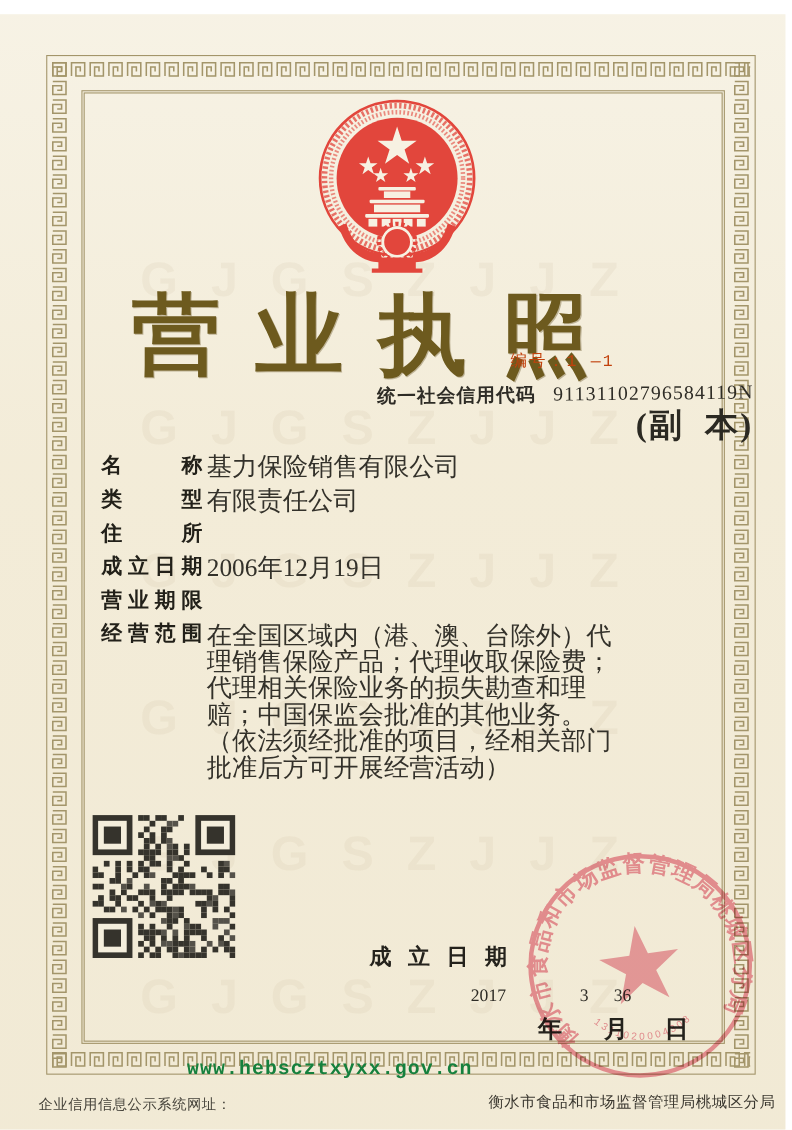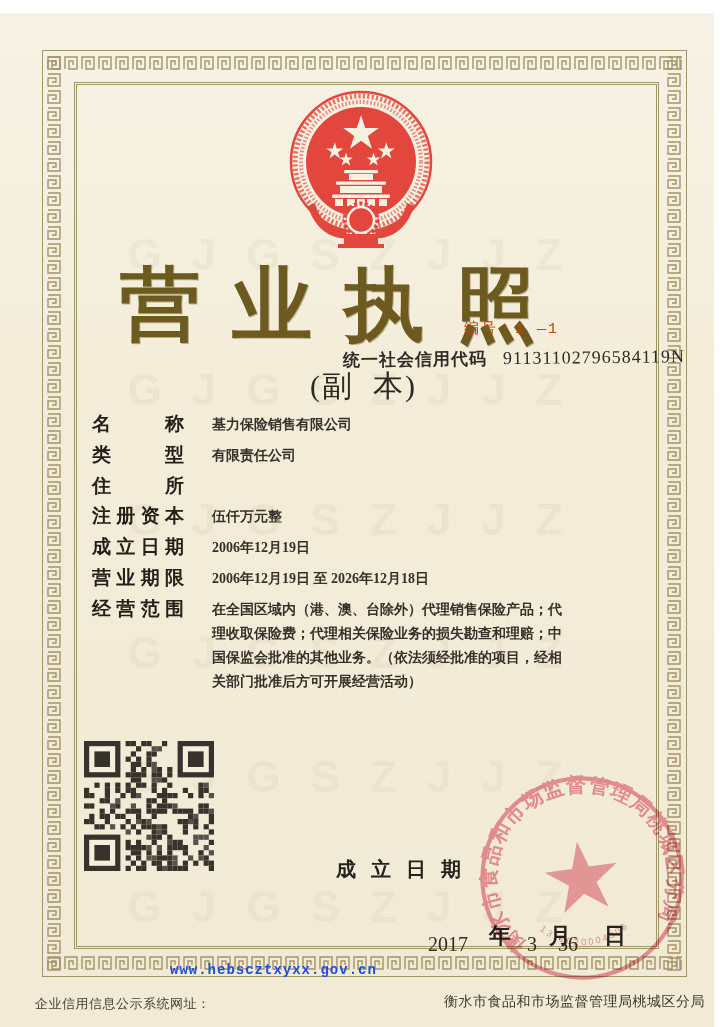--- a/index.html
+++ b/index.html
@@ -46,54 +46,54 @@
   .serial{
     position:absolute;left:464px;top:319px;
     font-size:15px;color:#c2410c;letter-spacing:2px;white-space:nowrap;font-family:Liberation Mono, monospace;
   }
   .codeline{
     position:absolute;left:343px;top:347px;white-space:nowrap;transform:rotate(-0.6deg);
   }
   .codeline .lbl{font-weight:bold;font-size:17px;color:#2e2c26;letter-spacing:1px;}
   .codeline .val{font-size:18px;color:#2e2c26;margin-left:12px;letter-spacing:1px;}
   .copyline{
-    position:absolute;left:42px;top:366px;width:643px;text-align:center;
-    font-size:30px;font-weight:normal;color:#2b2922;letter-spacing:2px;white-space:pre;
+    position:absolute;left:42px;top:366px;width:643px;text-align:right;
+    font-size:30px;font-weight:bold;color:#2b2922;letter-spacing:2px;white-space:pre;
   }
   
   .fields{position:absolute;left:92px;top:413px;width:474px;}
   .frow{display:flex;align-items:flex-start;margin-bottom:8px;}
   .flabel{
     flex:0 0 92px;width:92px;font-weight:bold;font-size:19px;color:#222019;
     text-align:justify;text-align-last:justify;line-height:22px;
     font-family:"Liberation Sans","DejaVu Sans",sans-serif;
   }
   .fvalue{
-    margin-left:28px;font-size:14px;color:#33312a;line-height:23px;flex:1 1 auto;font-weight:bold;
+    margin-left:4px;font-size:23px;color:#33312a;line-height:23px;flex:1 1 auto;
   }
   
   .qr{position:absolute;left:84px;top:741px;}
   
   .regorg{
     position:absolute;left:336px;top:856px;
     font-size:20px;font-weight:bold;color:#24221c;letter-spacing:15px;white-space:nowrap;
     font-family:"Liberation Sans","DejaVu Sans",sans-serif;
   }
-  .datenum{position:absolute;font-size:20px;color:#2e2c26;margin-top:36px;}
+  .datenum{position:absolute;font-size:16px;color:#2e2c26;}
   .datechar{
     position:absolute;font-size:22px;font-weight:bold;color:#24221c;
     font-family:"Liberation Sans","DejaVu Sans",sans-serif;
   }
   
   .seal{position:absolute;left:460px;top:756px;mix-blend-mode:multiply;opacity:.92;}
   
   .goldurl{
     position:absolute;left:170px;top:962px;
     font-family:"Liberation Mono","DejaVu Sans Mono",monospace;
-    font-size:14px;font-weight:bold;color:#1d4ed8;letter-spacing:1px;
+    font-size:18px;font-weight:bold;color:#15803d;letter-spacing:1px;
   }
   .foot-left{
     position:absolute;left:35px;top:995px;font-size:13px;color:#45423a;letter-spacing:.5px;
   }
   .foot-right{
     position:absolute;left:444px;top:993px;font-size:14px;color:#3b3830;letter-spacing:.5px;
   }
 </style>
 </head>
 <body>
@@ -351,30 +351,25 @@
     <span class="fvalue">基力保险销售有限公司</span>
   </div>
   <div class="frow">
     <span class="flabel">类型</span>
     <span class="fvalue">有限责任公司</span>
   </div>
   <div class="frow">
     <span class="flabel">住所</span>
   </div>
   <div class="frow">
-    <span class="flabel">注册资本</span>
-    <span class="fvalue">伍仟万元整</span>
-  </div>
-  <div class="frow">
     <span class="flabel">成立日期</span>
     <span class="fvalue">2006年12月19日</span>
   </div>
   <div class="frow">
     <span class="flabel">营业期限</span>
-    <span class="fvalue">2006年12月19日  至 2026年12月18日</span>
   </div>
   <div class="frow">
     <span class="flabel">经营范围</span>
     <span class="fvalue" style="line-height:24px">在全国区域内（港、澳、台除外）代理销售保险产品；代理收取保险费；代理相关保险业务的损失勘查和理赔；中国保监会批准的其他业务。（依法须经批准的项目，经相关部门批准后方可开展经营活动）</span>
   </div>
 </div>
 
 <svg class="qr" id="qr" width="130" height="130" viewBox="0 0 25 25">
     <rect x="8" y="0" width="1" height="1" fill="#35332c"></rect>
     <rect x="9" y="0" width="1" height="1" fill="#35332c"></rect>

